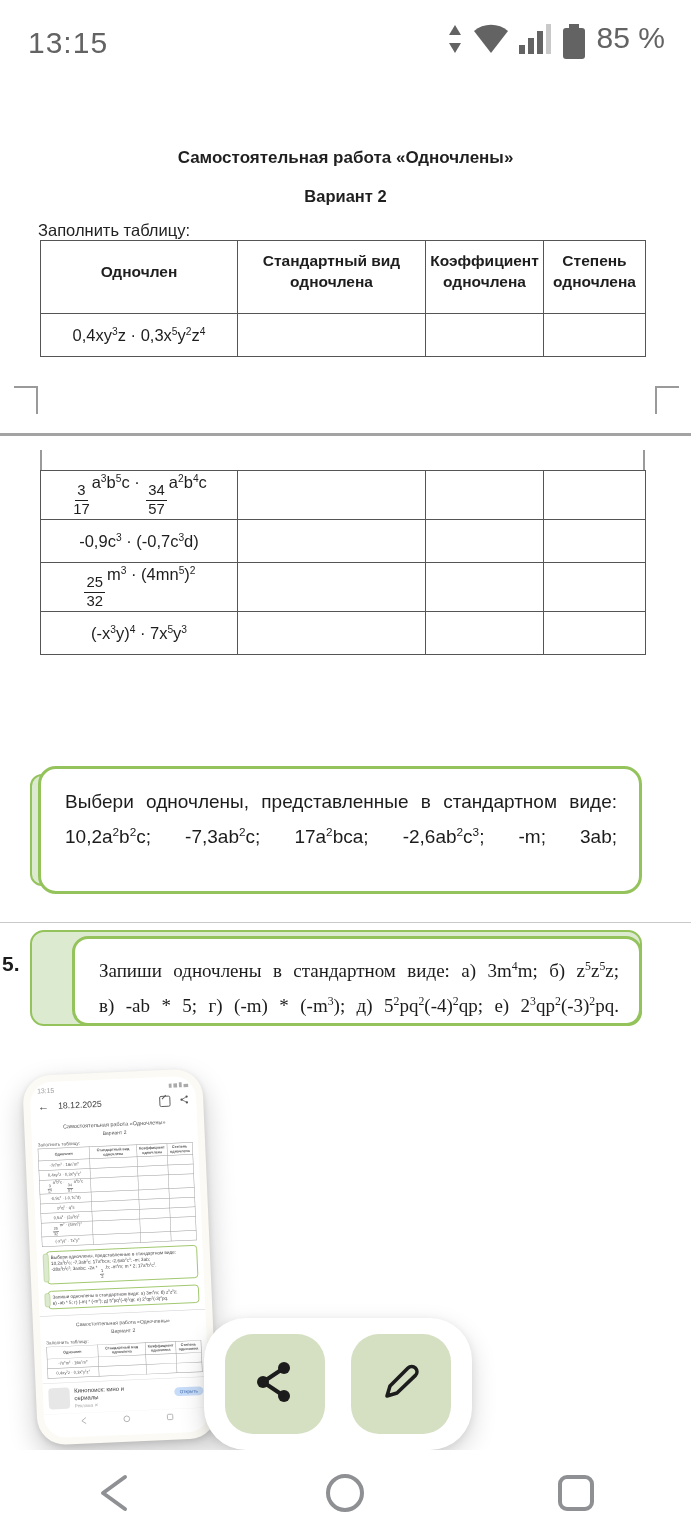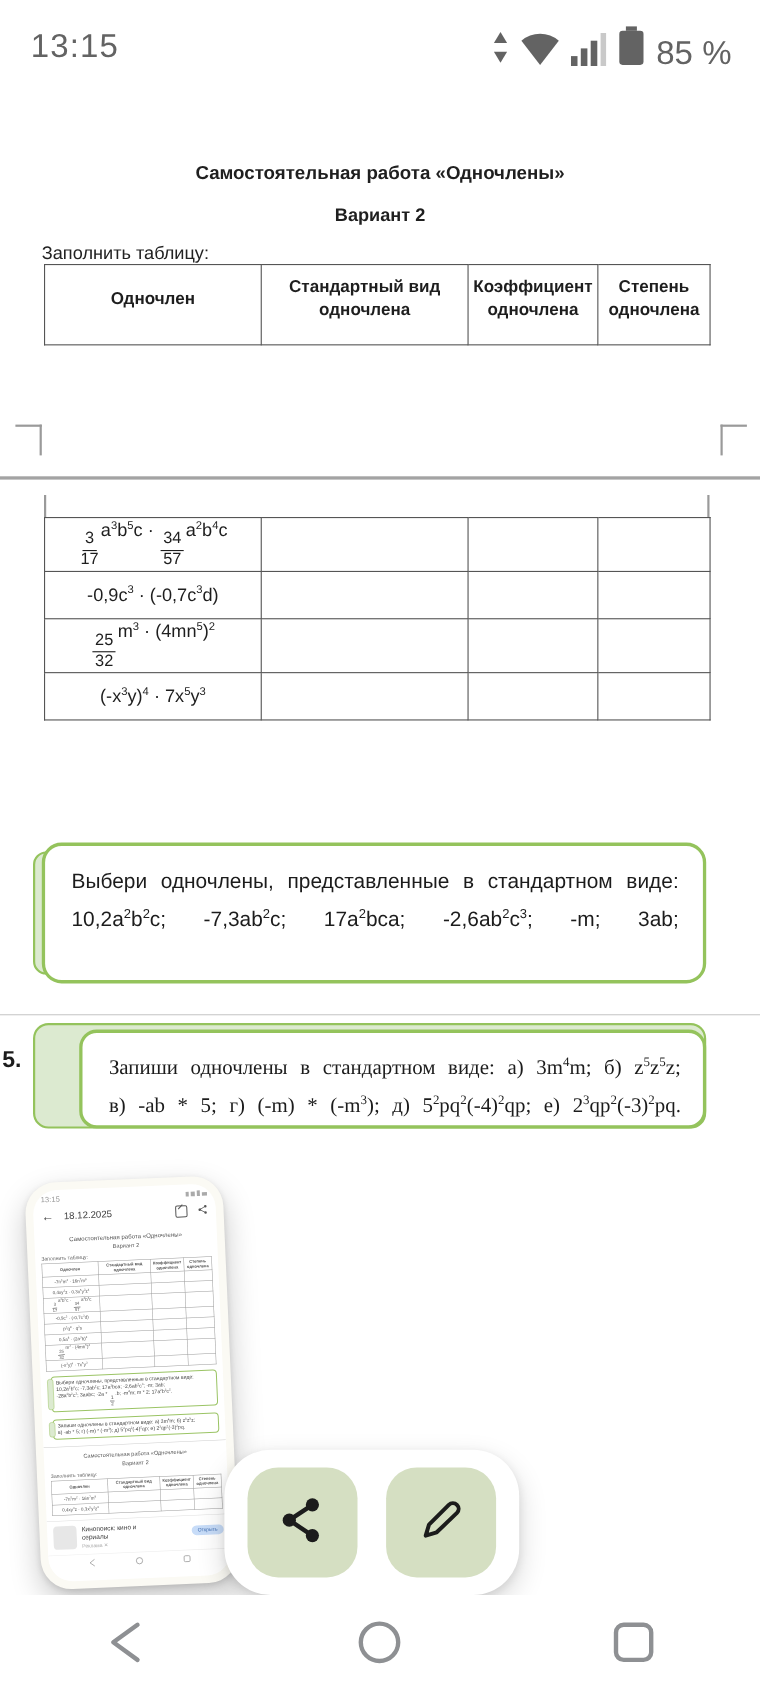--- a/index.html
+++ b/index.html
@@ -2,21 +2,21 @@
 <html><head>
 <meta charset="utf-8">
 <style>
   html,body{margin:0;padding:0;background:#ffffff;}
   body{font-family:"Liberation Sans",sans-serif;color:#2b2b2b;}
   #screen{position:relative;width:691px;height:1536px;background:#fff;overflow:hidden;margin:0 auto;}
 
   
   .statusbar{position:absolute;top:0;left:0;right:0;height:80px;display:flex;align-items:center;justify-content:space-between;padding:6px 26px 0 28px;box-sizing:border-box;}
   .st-time{font-size:30px;color:#636363;letter-spacing:1px;}
-  .st-right{display:flex;align-items:flex-end;gap:9px;color:#636363;}
+  .st-right{display:flex;align-items:flex-start;gap:9px;color:#636363;}
   .st-pct{font-size:30px;color:#636363;margin-left:2px;}
 
   
   .doc-title{position:absolute;top:148px;left:0;width:691px;text-align:center;font-size:17px;font-weight:600;color:#1f1f1f;}
   .doc-variant{position:absolute;top:187px;left:0;width:691px;text-align:center;font-size:16.5px;font-weight:600;color:#1f1f1f;}
   .fill-label{position:absolute;top:221px;left:38px;font-size:16.5px;color:#222;}
 
   table.sheet{border-collapse:collapse;table-layout:fixed;width:605px;background:#fff;}
   table.sheet th{border:1.4px solid #555;font-size:15.5px;font-weight:bold;color:#1e1e1e;text-align:center;vertical-align:middle;height:58px;padding:2px 4px 12px 4px;line-height:1.35;}
   table.sheet td{border:1.4px solid #555;height:38px;padding:2px 4px;}
@@ -136,20 +136,26 @@
       </colgroup>
     <thead>
       <tr>
         <th>Одночлен</th>
         <th>Стандартный вид одночлена</th>
         <th>Коэффициент одночлена</th>
         <th>Степень одночлена</th>
       </tr>
     </thead>
     <tbody>
+        <tr>
+          <td class="expr">0,4xy<sup>3</sup>z · 0,3x<sup>5</sup>y<sup>2</sup>z<sup>4</sup></td>
+          <td></td>
+          <td></td>
+          <td></td>
+        </tr>
       </tbody>
   </table>
 
   <div class="mark mark-l"></div>
   <div class="mark mark-r"></div>
   <div class="page-sep"></div>
   <div class="stub stub-l"></div>
   <div class="stub stub-r"></div>
 
   <table class="sheet tbl2">

